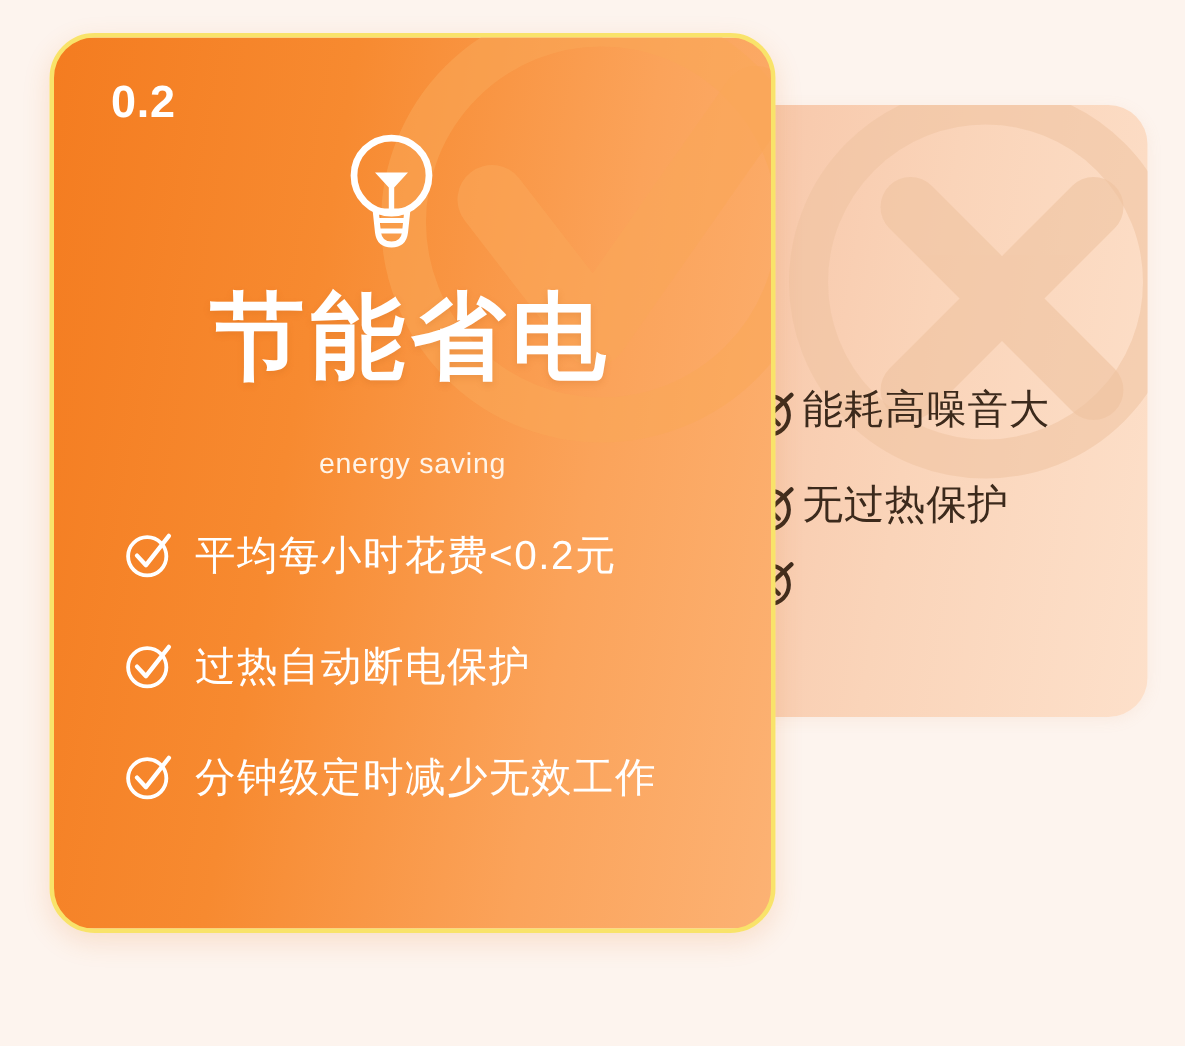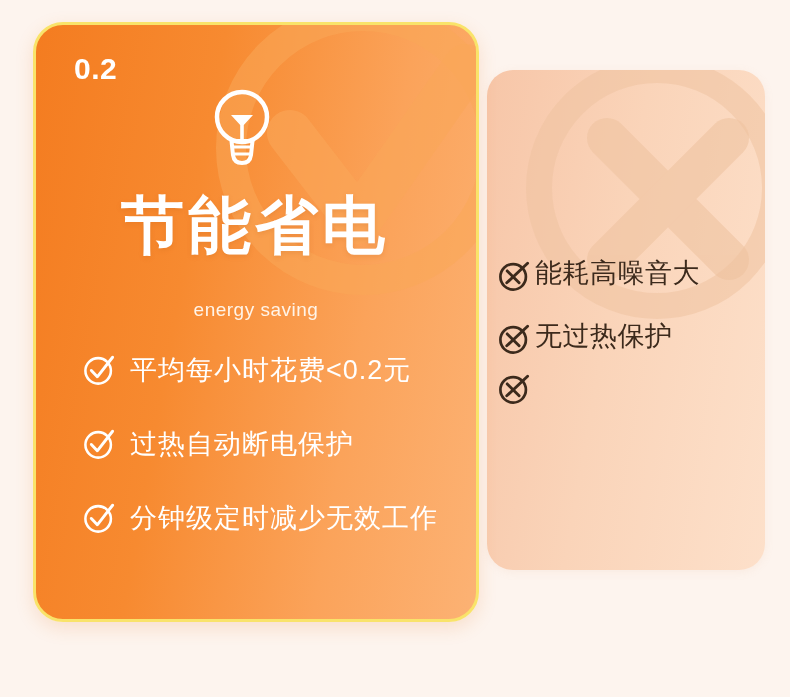--- a/index.html
+++ b/index.html
@@ -19,21 +19,21 @@
     width: 790px;
     height: 697px;
   }
 
   
   .con-card {
     position: absolute;
     left: 487px;
     top: 70px;
     width: 278px;
-    height: 500px;
+    height: 408px;
     border-radius: 26px;
     background: linear-gradient(100deg, #F7C6A8 0%, #FAD4B9 45%, #FDE0CA 100%);
     overflow: hidden;
     box-shadow: 0 2px 10px rgba(220,160,120,0.10);
   }
   .con-watermark {
     position: absolute;
     right: -42px;
     top: -32px;
     width: 300px;
@@ -80,21 +80,21 @@
     margin-left: 3px;
     white-space: nowrap;
   }
   .con-item.spaced { margin-bottom: 26px; }
 
   
   .pro-card {
     position: absolute;
     left: 33px;
     top: 22px;
-    width: 446px;
+    width: 484px;
     height: 600px;
     border-radius: 30px;
     background: linear-gradient(100deg, #F47C20 0%, #F78A30 35%, #FBA35A 70%, #FCB274 100%);
     border: 3px solid #F9E36A;
     box-sizing: border-box;
     overflow: hidden;
     box-shadow: 0 6px 18px rgba(230,130,50,0.18);
   }
   .pro-watermark {
     position: absolute;

